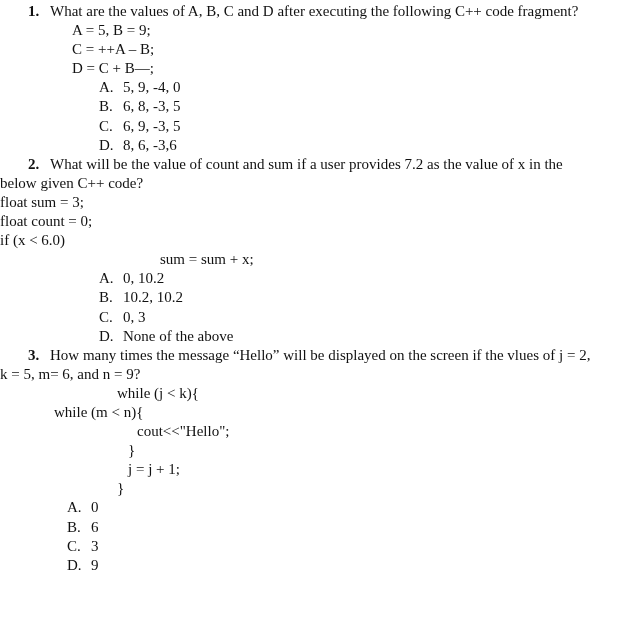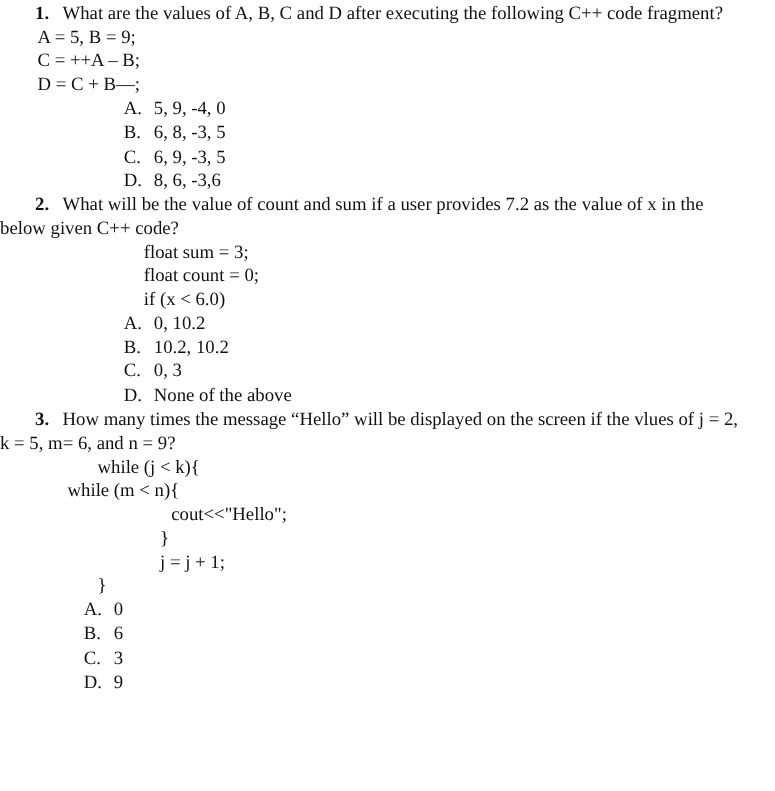--- a/index.html
+++ b/index.html
@@ -32,24 +32,24 @@
     flex: 0 0 22px;
   }
   .opt-letter {
     width: 24px;
     flex: 0 0 24px;
   }
   
   .pl28  { padding-left: 28px;  }
   .pl50  {  }
   .pl67  { padding-left: 67px;  }
-  .pl72  { padding-left: 30px; text-align: right;  }
+  .pl72  { padding-left: 72px; text-align: right;  }
   .pl99  { padding-left: 99px;  }
-  .pl115 { padding-left: 115px; }
-  .pl117 { padding-left: 78px; }
+  .pl115 { }
+  .pl117 { padding-left: 117px; }
   .pl127 { padding-left: 54px; }
   .pl128 { padding-left: 128px; }
   .pl137 { padding-left: 137px; }
   .pl160 { padding-left: 160px; }
 </style>
 </head>
 <body>
 
 <div class="page">
 
@@ -78,20 +78,21 @@
   </div>
 
   <div class="line pl28">
     <span class="q-num">2.</span>
     <span>What will be the value of count and sum if a user provides 7.2 as the value of x in the</span>
   </div>
   <div class="line pl50">below given C++ code?</div>
   <div class="line pl115">float sum = 3;</div>
   <div class="line pl115">float count = 0;</div>
   <div class="line pl115">if (x &lt; 6.0)</div>
+  <div class="line pl160">sum = sum + x;</div>
   <div class="line pl99">
     <span class="opt-letter">A.</span>
     <span>0, 10.2</span>
   </div>
   <div class="line pl99">
     <span class="opt-letter">B.</span>
     <span>10.2, 10.2</span>
   </div>
   <div class="line pl99">
     <span class="opt-letter">C.</span>

